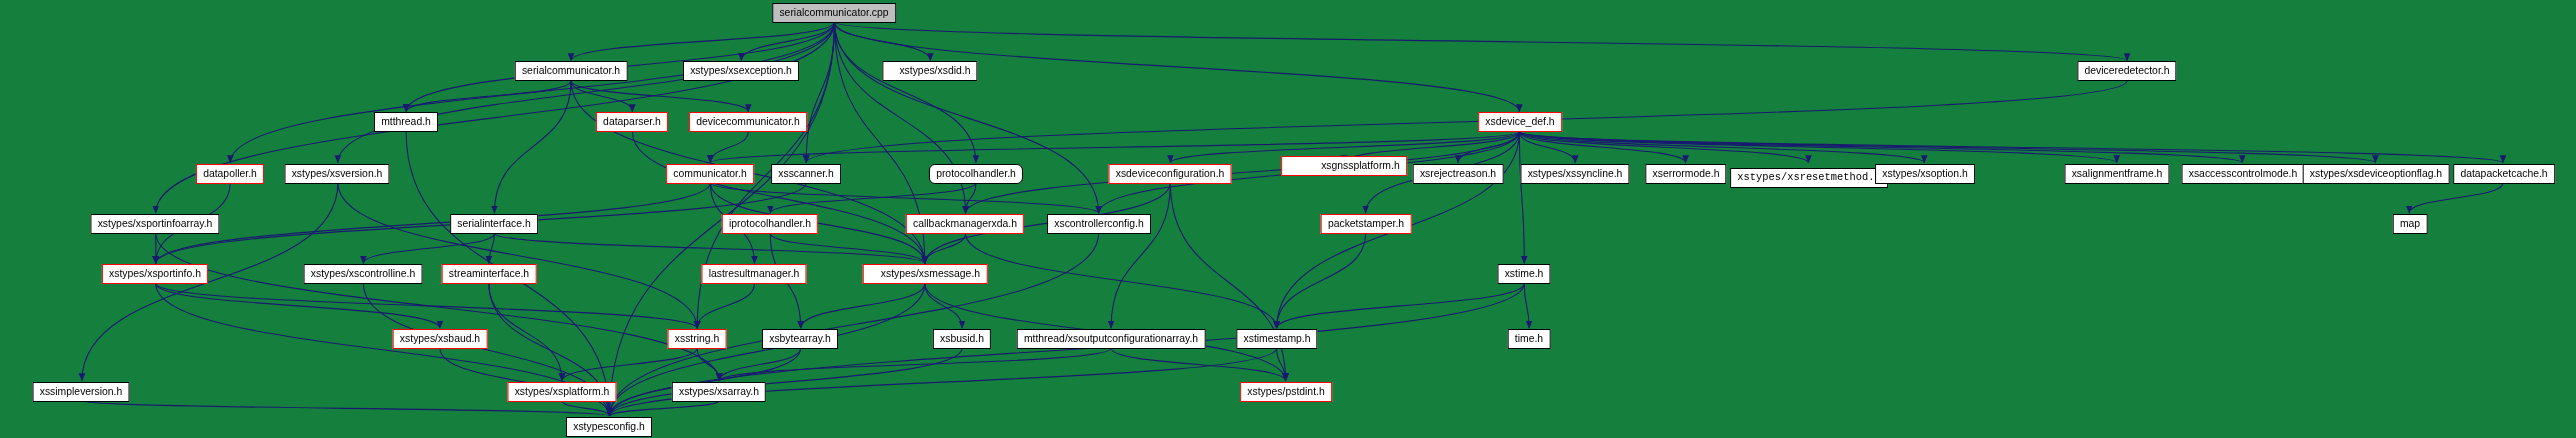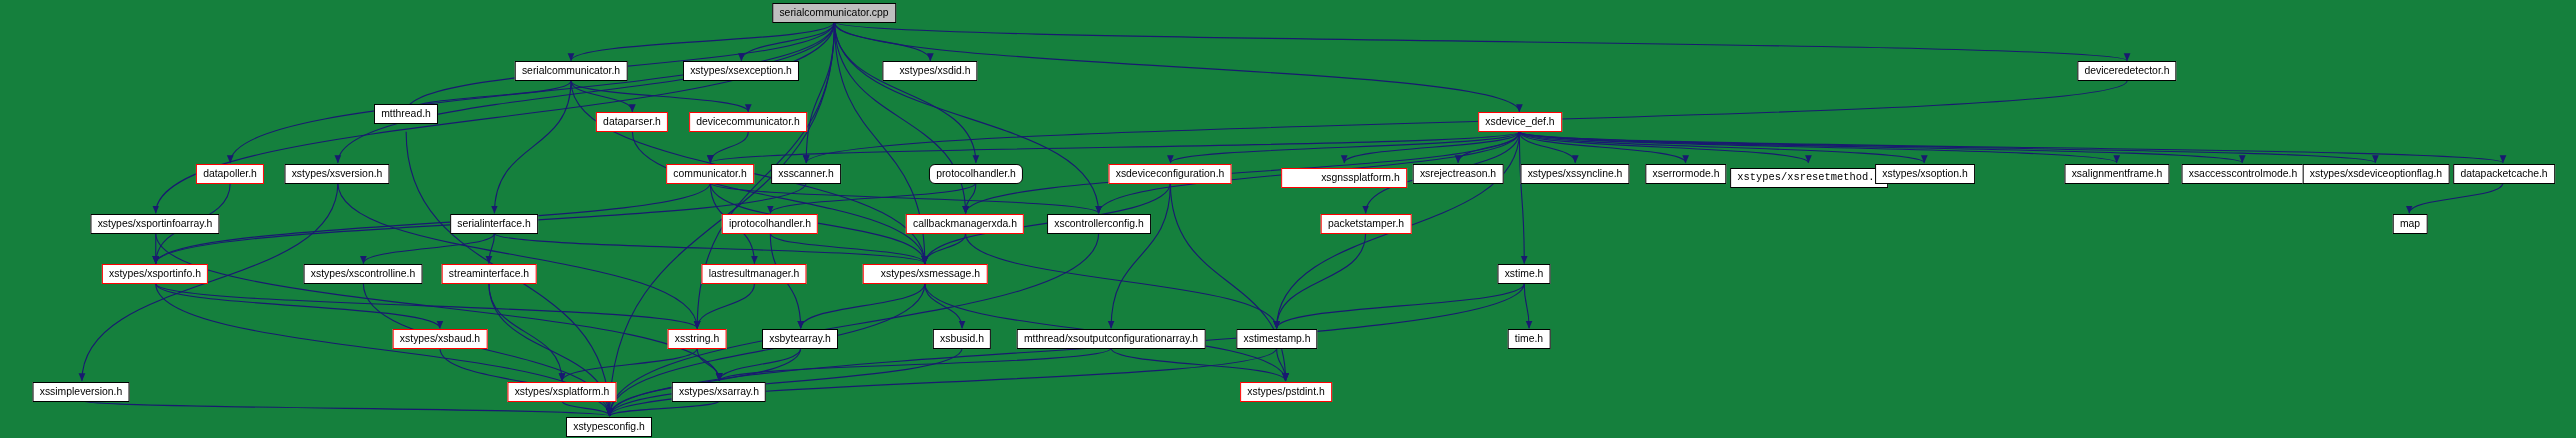--- a/index.html
+++ b/index.html
@@ -140,31 +140,31 @@
         <path class="edge" d="M118,581 C118,593.1 883,590.9 883,603" stroke="#191970" marker-end="url(#arrowhead)"></path>
         <path class="edge" d="M814,581 C814,593.1 883,590.9 883,603" stroke="#191970" marker-end="url(#arrowhead)"></path>
         <path class="edge" d="M1042,581 C1042,593.1 883,590.9 883,603" stroke="#191970" marker-end="url(#arrowhead)"></path>
       </g>
   </svg>
 <div class="node root" style="left: 834px; top: 2.8px; background: rgb(191, 191, 191);">serialcommunicator.cpp</div>
     <div class="node normal" style="left: 571px; top: 61px;">serialcommunicator.h</div>
     <div class="node normal" style="left: 741px; top: 61px;">xstypes/xsexception.h</div>
     <div class="node normal" style="left: 930px; top: 61px; padding-left: 16px;">xstypes/xsdid.h</div>
     <div class="node normal" style="left: 2127px; top: 61px;">deviceredetector.h</div>
-    <div class="node normal" style="left: 406px; top: 104px;">mtthread.h</div>
+    <div class="node normal" style="left: 406px; top: 112px;">mtthread.h</div>
     <div class="node truncated" style="left: 632px; top: 112px; border-color: rgb(255, 0, 0);">dataparser.h</div>
     <div class="node truncated" style="left: 748px; top: 112px; border-color: rgb(255, 0, 0);">devicecommunicator.h</div>
     <div class="node truncated" style="left: 1520px; top: 112px; border-color: rgb(255, 0, 0);">xsdevice_def.h</div>
     <div class="node truncated" style="left: 230px; top: 164px; border-color: rgb(255, 0, 0);">datapoller.h</div>
     <div class="node normal" style="left: 337px; top: 164px;">xstypes/xsversion.h</div>
     <div class="node truncated" style="left: 710px; top: 164px; border-color: rgb(255, 0, 0);">communicator.h</div>
     <div class="node normal" style="left: 806px; top: 164px;">xsscanner.h</div>
     <div class="node normal" style="left: 976px; top: 164px; border-radius: 6px;">protocolhandler.h</div>
     <div class="node truncated" style="left: 1170px; top: 164px; border-color: rgb(255, 0, 0);">xsdeviceconfiguration.h</div>
-    <div class="node truncated" style="left: 1344px; top: 168px; border-color: rgb(255, 0, 0); padding-left: 39px;">xsgnssplatform.h</div>
+    <div class="node truncated" style="left: 1344px; top: 156px; border-color: rgb(255, 0, 0); padding-left: 39px;">xsgnssplatform.h</div>
     <div class="node normal" style="left: 1458px; top: 164px;">xsrejectreason.h</div>
     <div class="node normal" style="left: 1575px; top: 164px;">xstypes/xssyncline.h</div>
     <div class="node normal" style="left: 1686px; top: 164px;">xserrormode.h</div>
     <div class="node normal" style="left: 1809px; top: 168px; font-family: Liberation Mono, monospace;">xstypes/xsresetmethod.h</div>
     <div class="node normal" style="left: 1925px; top: 164px;">xstypes/xsoption.h</div>
     <div class="node normal" style="left: 2117px; top: 164px;">xsalignmentframe.h</div>
     <div class="node normal" style="left: 2243px; top: 164px;">xsaccesscontrolmode.h</div>
     <div class="node normal" style="left: 2376px; top: 164px;">xstypes/xsdeviceoptionflag.h</div>
     <div class="node normal" style="left: 2504px; top: 164px;">datapacketcache.h</div>
     <div class="node normal" style="left: 155px; top: 214px;">xstypes/xsportinfoarray.h</div>

